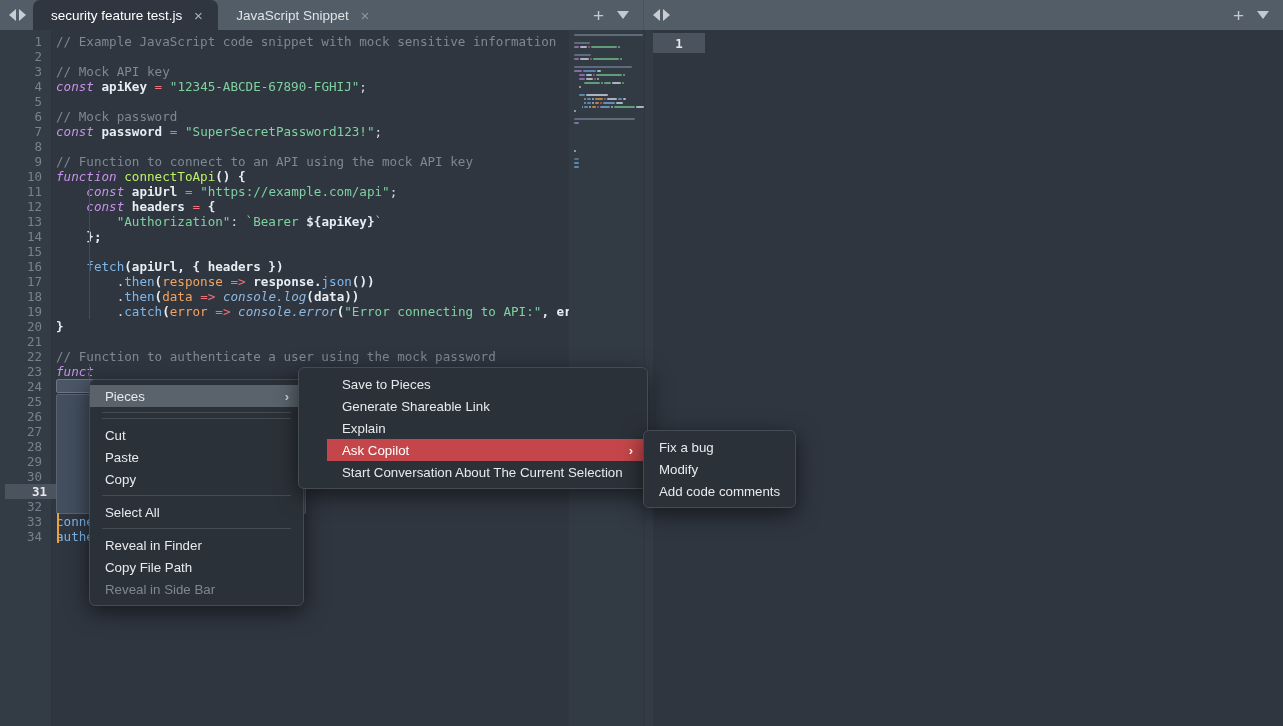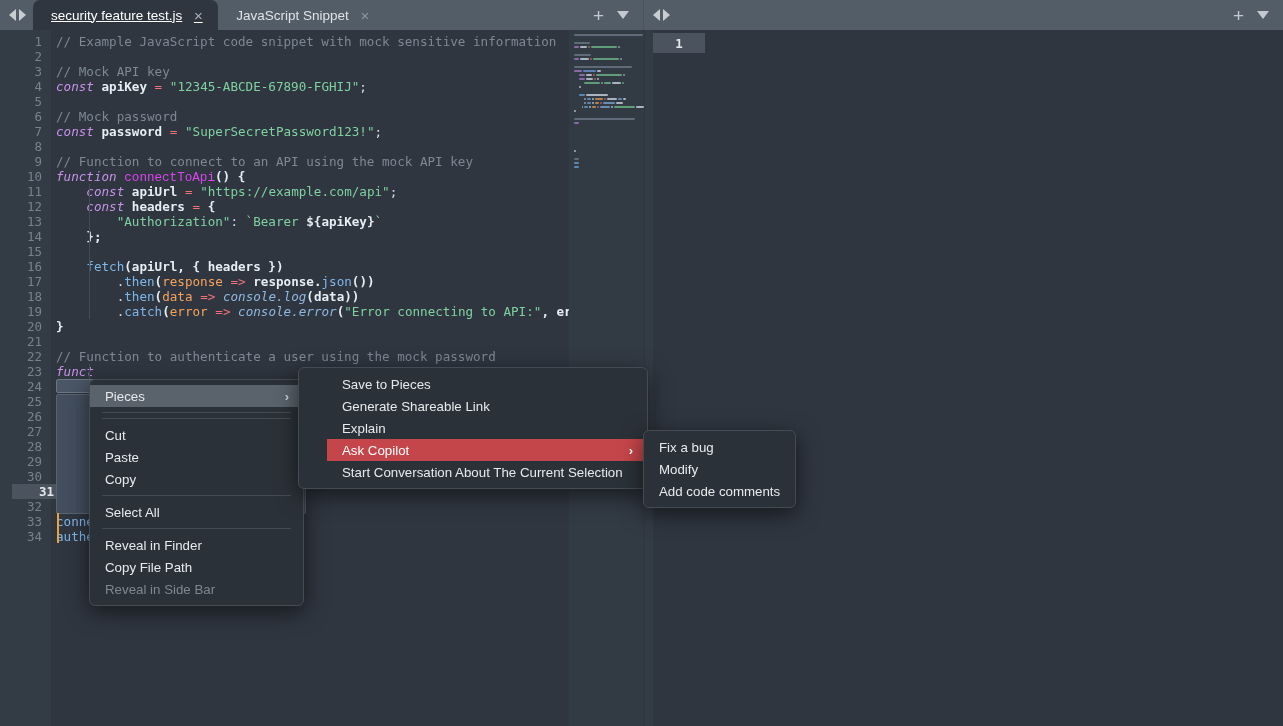--- a/index.html
+++ b/index.html
@@ -31,21 +31,21 @@
   .tri { width: 0; height: 0; }
   .tri-l { border-top: 6px solid transparent; border-bottom: 6px solid transparent; border-right: 7px solid #c8cdd2; }
   .tri-r { border-top: 6px solid transparent; border-bottom: 6px solid transparent; border-left: 7px solid #c8cdd2; }
 
   .tab {
     display: flex; align-items: center; gap: 10px;
     padding: 0 14px 0 18px; height: 30px;
     font-size: 13.5px; color: #e8ebee; white-space: nowrap;
     position: relative;
   }
-  .tab.active { background: #2f3640; border-radius: 7px 7px 0 0; color: #ffffff; text-decoration: underline; }
+  .tab.active { background: #2f3640; border-radius: 7px 7px 0 0; color: #ffffff; }
   .tab.inactive { color: #dfe3e7; align-items: center; }
   .tab .closex {
     font-size: 15px; line-height: 1; color: #aab1b8; font-weight: 300;
     width: 12px; text-align: center;
   }
   .tab.inactive .closex { color: #8e979f; }
 
   .tabtools {
     margin-left: auto; display: flex; align-items: center; gap: 13px;
     padding: 0 14px 0 10px; color: #c3c9cf;
@@ -61,37 +61,37 @@
   .gutter {
     position: absolute; left: 0; top: 0; width: 51px; height: 100%;
     background: #333b45;
   }
   .gln {
     position: absolute; right: 9px; width: 44px; text-align: right;
     font-family: "DejaVu Sans Mono", monospace; font-size: 12.5px;
     color: #78828e; line-height: 15px; height: 15px;
   }
   .gln.cur { color: #e4e8ec; font-weight: bold; background: #4a535e;
-             left: 12px; width: 51px; right: auto; text-align: right;
+             left: 5px; width: 51px; right: auto; text-align: right;
              padding-right: 9px; }
   .code {
     position: absolute; left: 51px; top: 0; right: 0; height: 100%;
     font-family: "DejaVu Sans Mono", monospace; font-size: 12.6px;
     line-height: 15px; white-space: pre; color: #d8dee6;
   }
   .cline { height: 15px; padding-left: 5px; position: relative; }
   .indentguide {
     position: absolute; top: 0; width: 1px; height: 15px; background: #434c57;
   }
   .cmt { color: #7d8894; }
   .kw  { color: #c792ea; font-style: italic; }
   .var { color: #e6edf3; font-weight: bold; }
   .op  { color: #f07178; }
   .str { color: #7fd1a0; }
-  .fn  { color: #d946ef; font-family: Liberation Mono, monospace; }
+  .fn  { color: #bef264; }
   .fn2 { color: #7fb6e8; }
   .par { color: #f5a35c; }
   .cns { color: #8fb8e0; font-style: italic; }
   .pn  { color: #d8dee6; }
   .arrow { color: #f07178; }
 
   .sel-line22 {
     position: absolute; left: 56px; top: 349px; width: 412px; height: 14px;
     background: #4b5666; border: 1px solid #6b7686; border-radius: 2px;
   }

